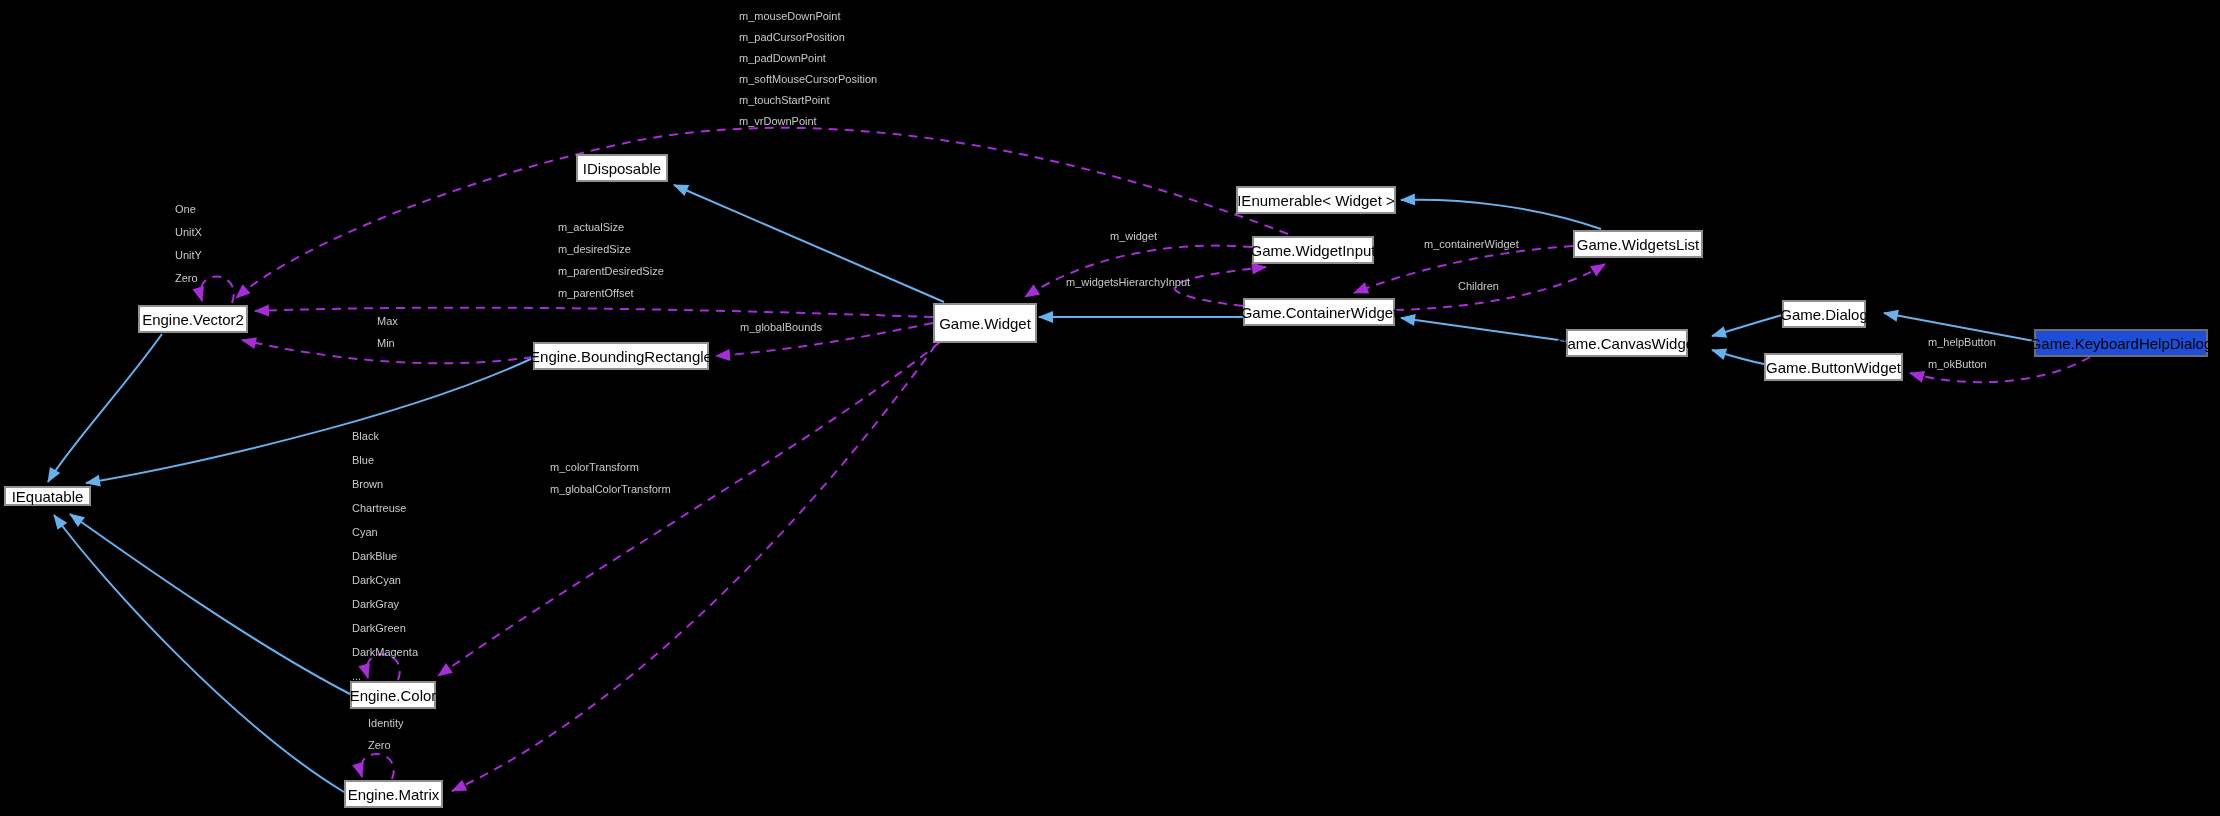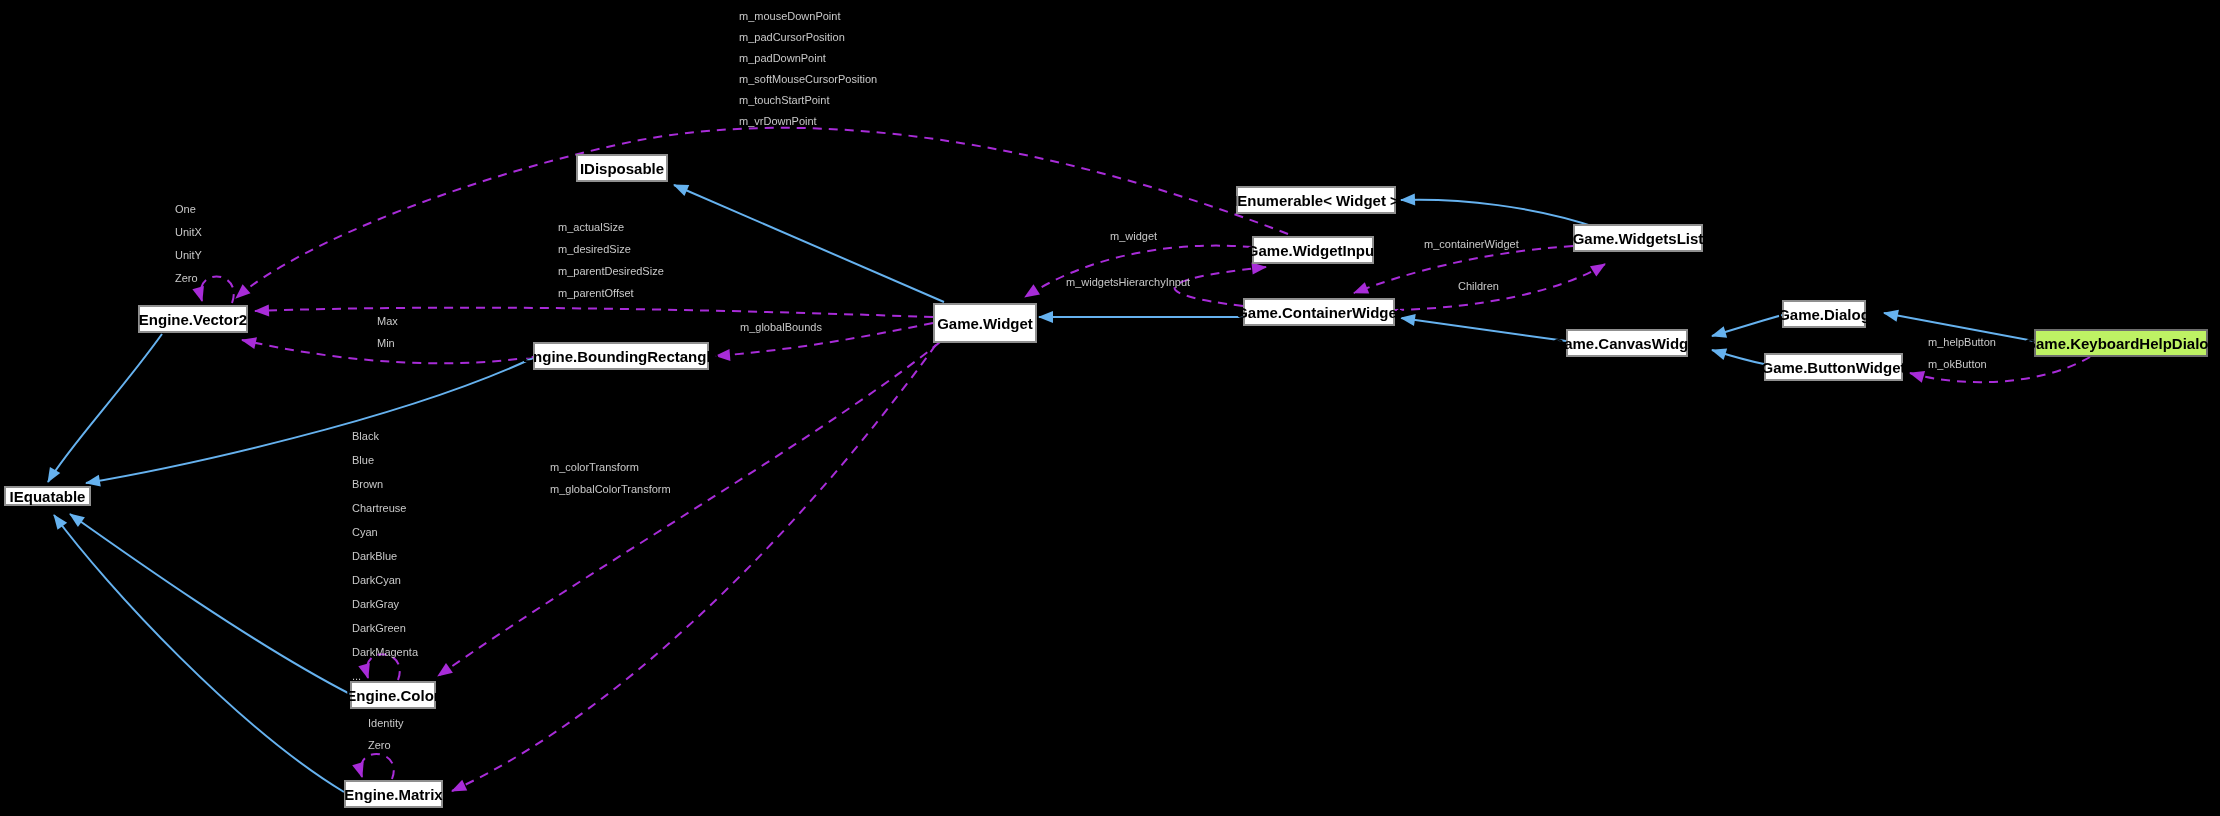--- a/index.html
+++ b/index.html
@@ -1,22 +1,22 @@
 <!DOCTYPE html>
 <html><head>
 <meta charset="utf-8">
 <style>
   html,body{margin:0;padding:0;background:#000;}
   .stage{position:relative;width:2220px;height:816px;background:#000;overflow:hidden;
          font-family:"Liberation Sans", sans-serif;}
   .edges{position:absolute;left:0;top:0;width:2220px;height:816px;}
   .node{position:absolute;display:flex;align-items:center;justify-content:center;
         background:#fff;border:2px solid #8f8f8f;box-sizing:border-box;
-        color:#000;font-size:15px;white-space:nowrap;padding:0 6px;cursor:pointer;font-weight:bold;}
-  .node.gray{background:#bef264;border-color:#6e6e6e;}
+        color:#000;font-size:15px;white-space:nowrap;padding:0 6px;cursor:pointer;}
+  .node.gray{background:#1d4ed8;border-color:#6e6e6e;}
   .elabel{position:absolute;color:#c9c9c9;font-size:11px;white-space:nowrap;}
   .elabel div{height:21px;line-height:21px;}
   .lh22 div{height:22px;line-height:22px;}
   .lh23 div{height:23px;line-height:23px;}
   .lh24 div{height:24px;line-height:24px;}
 </style>
 </head>
 <body>
 
 <div class="stage">
@@ -59,21 +59,21 @@
       <path d="M 1243,306 C 1145,294 1152,279 1266,267" marker-end="url(#mP)"></path>
       <path d="M 1573,246 C 1480,252 1402,274 1354,293" marker-end="url(#mP)"></path>
       <path d="M 1395,310 C 1482,308 1562,291 1605,264" marker-end="url(#mP)"></path>
       <path d="M 2090,357 C 2040,386 1962,388 1910,373" marker-end="url(#mP)"></path>
     </g>
   </svg>
 
   <div class="node" style="left:576px;top:154px;width:92px;height:28px">IDisposable</div>
   <div class="node" style="left:1236px;top:186px;width:160px;height:28px">IEnumerable&lt; Widget &gt;</div>
   <div class="node" style="left:1252px;top:236px;width:122px;height:28px">Game.WidgetInput</div>
-  <div class="node" style="left:1573px;top:224px;width:130px;height:28px">Game.WidgetsList</div>
+  <div class="node" style="left:1573px;top:230px;width:130px;height:28px">Game.WidgetsList</div>
   <div class="node" style="left:933px;top:303px;width:104px;height:40px">Game.Widget</div>
   <div class="node" style="left:1243px;top:298px;width:152px;height:28px">Game.ContainerWidget</div>
   <div class="node" style="left:1566px;top:329px;width:122px;height:28px">Game.CanvasWidget</div>
   <div class="node" style="left:1782px;top:300px;width:84px;height:28px">Game.Dialog</div>
   <div class="node" style="left:1764px;top:353px;width:139px;height:28px">Game.ButtonWidget</div>
   <div class="node gray" style="left:2034px;top:329px;width:174px;height:28px">Game.KeyboardHelpDialog</div>
   <div class="node" style="left:138px;top:305px;width:110px;height:28px">Engine.Vector2</div>
   <div class="node" style="left:533px;top:342px;width:176px;height:28px">Engine.BoundingRectangle</div>
   <div class="node" style="left:4px;top:486px;width:87px;height:20px">IEquatable</div>
   <div class="node" style="left:350px;top:681px;width:86px;height:28px">Engine.Color</div>

